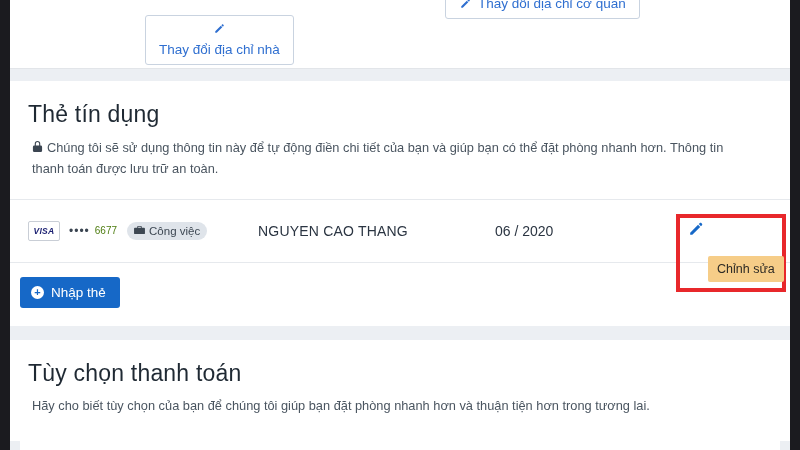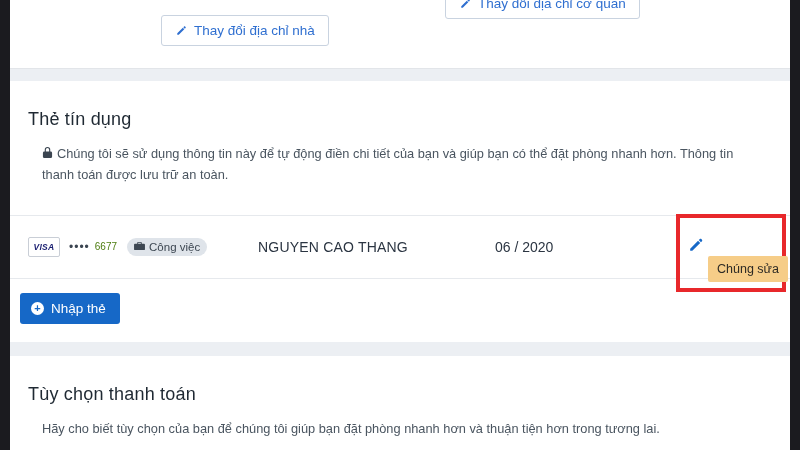--- a/index.html
+++ b/index.html
@@ -56,52 +56,52 @@
     border: 1px solid #c9d3e0;
     background: #ffffff;
     color: #2f6fd0;
     font-size: 13.5px;
     border-radius: 3px;
     padding: 7px 13px;
     cursor: pointer;
     white-space: nowrap;
     box-sizing: border-box;
   }
-  .btn-home { left: 151px; top: 15px; }
+  .btn-home { left: 135px; top: 15px; flex-direction: column; }
   .btn-work { left: 435px; top: -12px; }
   .pencil {
     display: inline-block;
     width: 12px;
     height: 12px;
     position: relative;
     flex: 0 0 auto;
   }
   .pencil svg { display:block; }
 
   
   .section {
     background: #ffffff;
     margin-top: 12px;
   }
   .section-head {
     padding: 20px 18px 16px 18px;
     border-bottom: 1px solid #e6e9ed;
   }
   .section-title {
-    font-size: 18px;
+    font-size: 23px;
     color: #1f2933;
     font-weight: 400;
-    margin: 8px 0 10px 0;
+    margin: 0 0 10px 0;
     letter-spacing: .2px;
   }
   .section-desc {
     font-size: 12.8px;
     color: #4a5560;
     line-height: 1.55;
-    margin: 14px;
+    margin: 4px;
     max-width: 700px;
   }
   .lock {
     display: inline-block;
     vertical-align: -1px;
     margin-right: 4px;
   }
 
   
   .card-row {
@@ -309,14 +309,14 @@
 
     <div class="section2">
       <h2 class="section-title">Tùy chọn thanh toán</h2>
       <p class="section-desc">Hãy cho biết tùy chọn của bạn để chúng tôi giúp bạn đặt phòng nhanh hơn và thuận tiện hơn trong tương lai.</p>
     </div>
 
     <div class="bottom-fill"></div>
   </div>
 
   <div class="highlight-box"></div>
-  <div class="tooltip">Chúng sửa</div>
+  <div class="tooltip">Chỉnh sửa</div>
 </div>
 
 </body></html>

